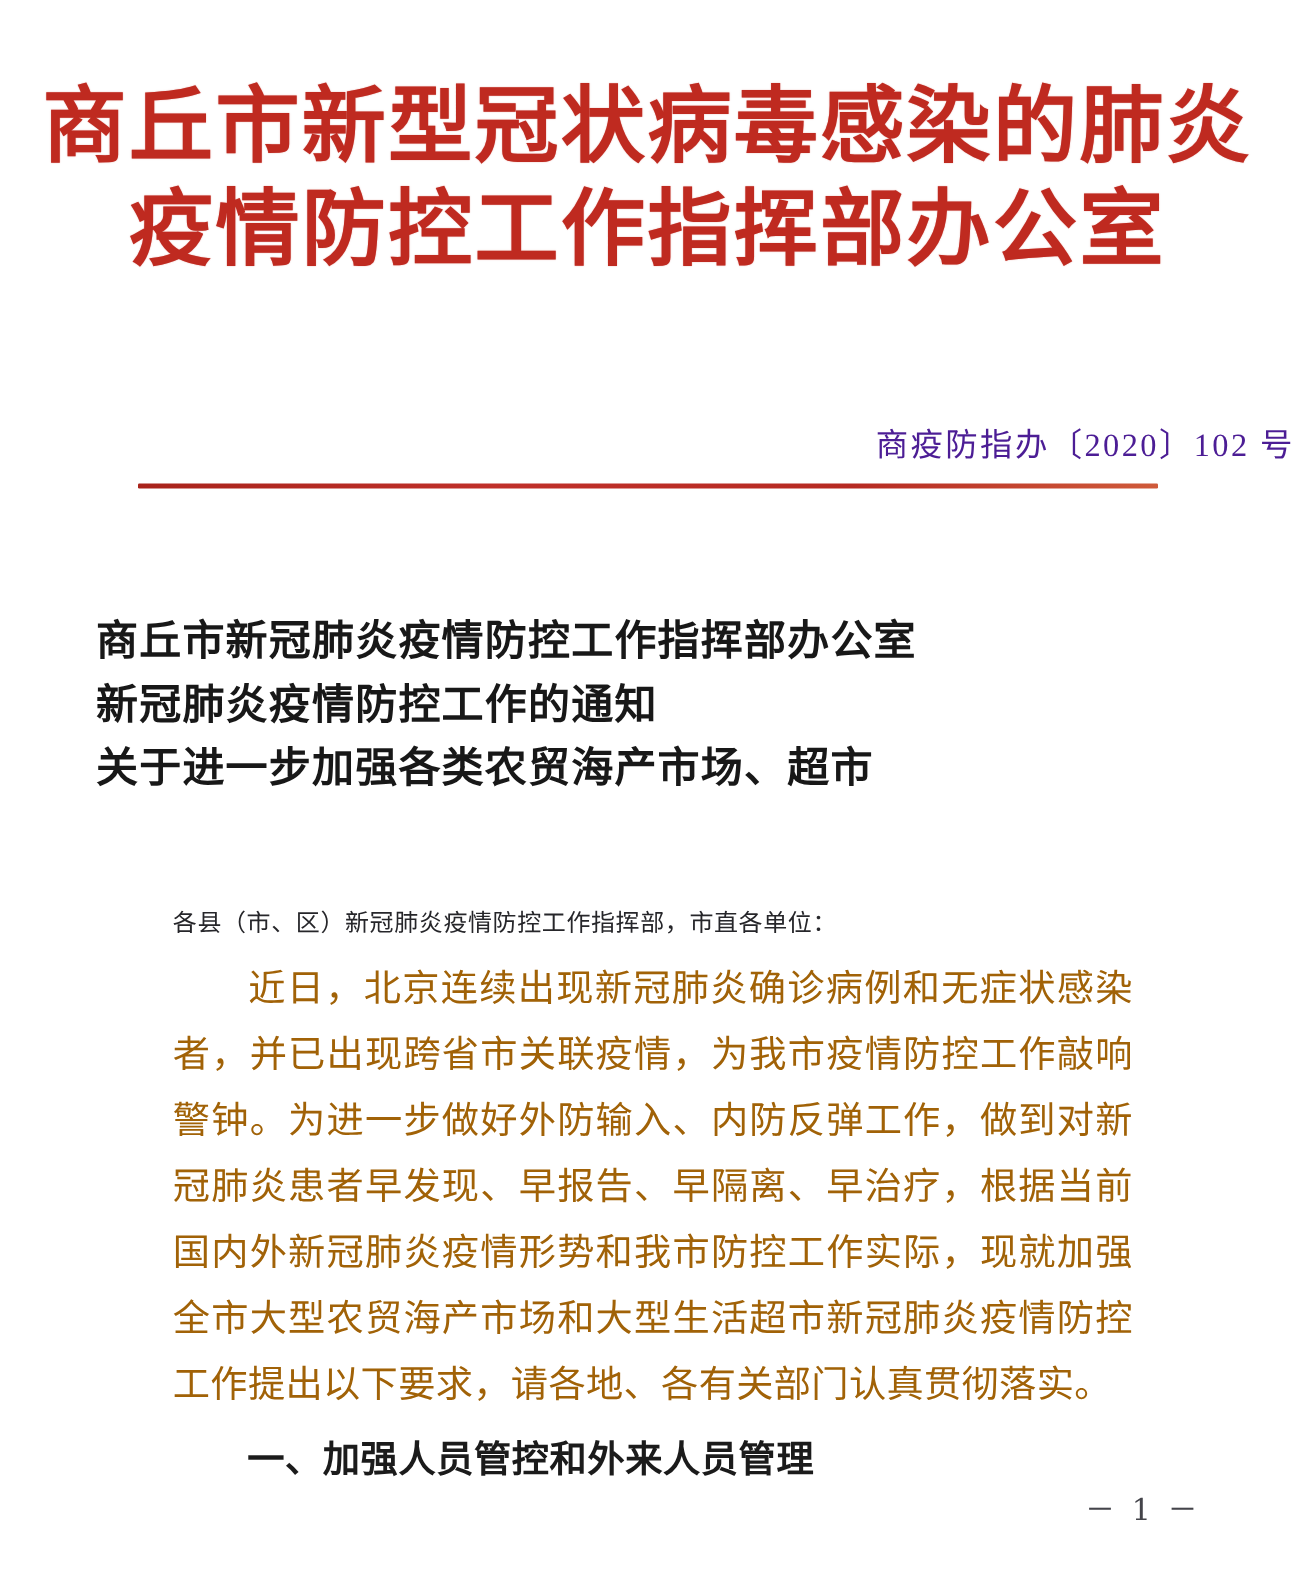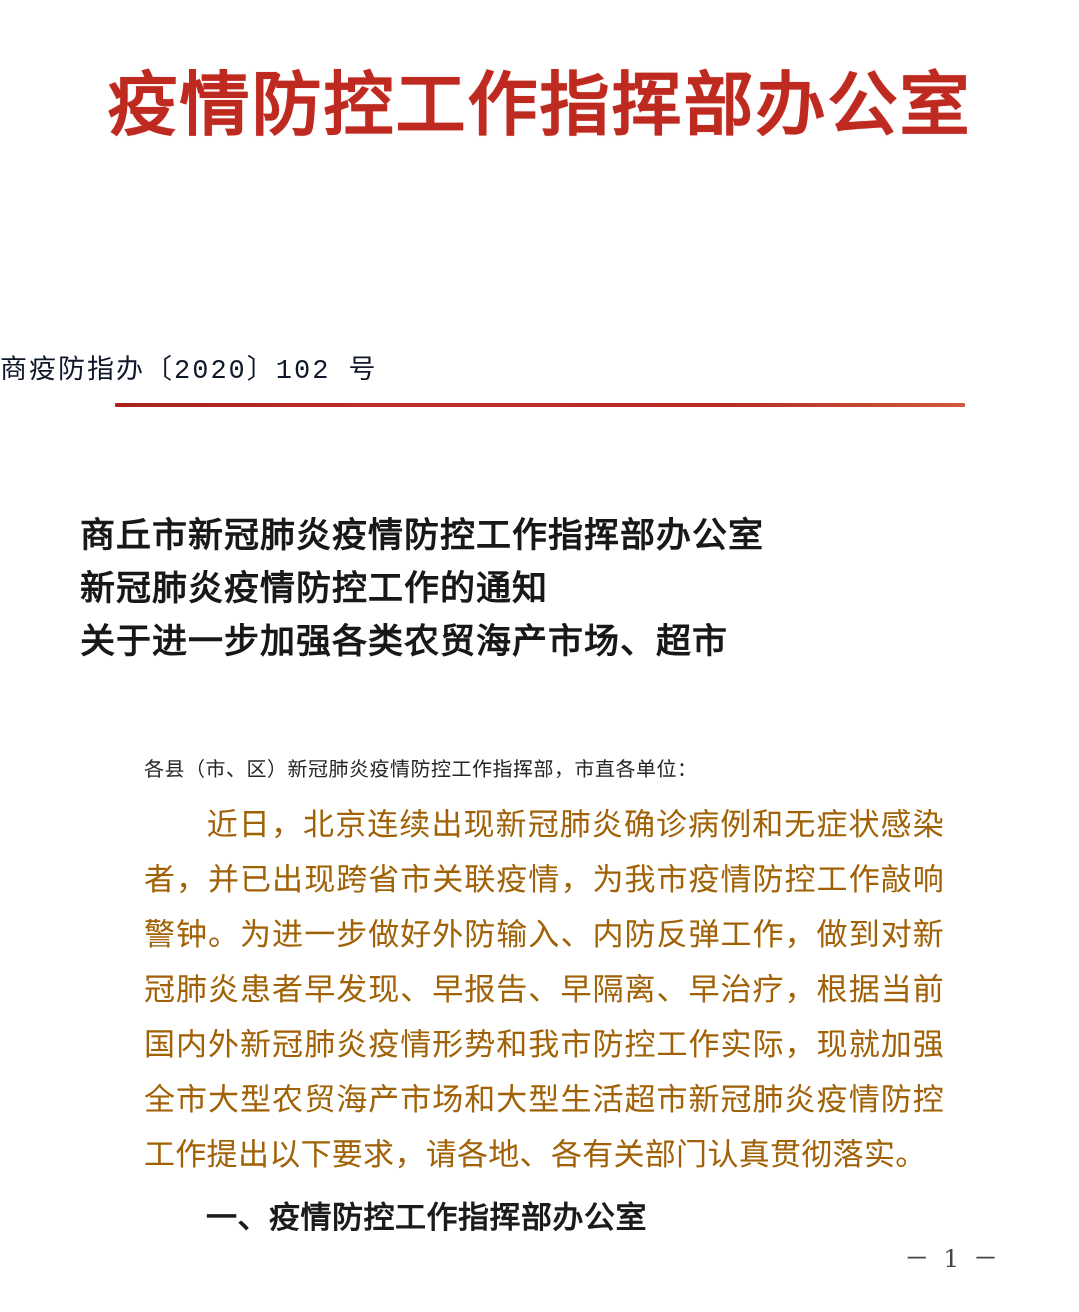--- a/index.html
+++ b/index.html
@@ -39,26 +39,26 @@
     white-space: nowrap;
     text-shadow: 0 0 1px rgba(191, 42, 32, 0.55);
   }
 
   
   .doc-number {
     position: absolute;
     left: 0;
     right: 0;
     top: 352px;
-    text-align: left;
-    font-family: Liberation Mono, monospace;
+    text-align: right;
+    font-family: Liberation Serif, serif;
     font-size: 27px;
     line-height: 38px;
     letter-spacing: 2px;
-    color: #0f172a;
+    color: #4c1d95;
   }
 
   
   .red-rule {
     position: absolute;
     left: 115px;
     top: 403px;
     width: 850px;
     height: 4px;
     background: linear-gradient(90deg, #a8231b 0%, #c0302a 35%, #b62a22 70%, #cf5a3a 100%);
@@ -139,36 +139,37 @@
     letter-spacing: 3px;
     color: #44444a;
   }
 </style>
 </head>
 <body>
 
 <div id="page">
 
   <div class="masthead">
+    <div class="masthead-line">商丘市新型冠状病毒感染的肺炎</div>
     <div class="masthead-line">疫情防控工作指挥部办公室</div>
   </div>
 
   <div class="doc-number">商疫防指办〔2020〕102 号</div>
 
   <div class="red-rule"></div>
 
   <div class="doc-title">
     <div class="doc-title-line">商丘市新冠肺炎疫情防控工作指挥部办公室</div>
     <div class="doc-title-line">新冠肺炎疫情防控工作的通知</div>
     <div class="doc-title-line">关于进一步加强各类农贸海产市场、超市</div>
   </div>
 
   <div class="body-block">
     <div class="addressee">各县（市、区）新冠肺炎疫情防控工作指挥部，市直各单位：</div>
 
     <p class="body-para"><span class="indent"></span><span>近日，北京连续出现新冠肺炎确诊病例和无症状感染者，并已出现跨省市关联疫情，为我市疫情防控工作敲响警钟。为进一步做好外防输入、内防反弹工作，做到对新冠肺炎患者早发现、早报告、早隔离、早治疗，根据当前国内外新冠肺炎疫情形势和我市防控工作实际，现就加强全市大型农贸海产市场和大型生活超市新冠肺炎疫情防控工作提出以下要求，请各地、各有关部门认真贯彻落实。</span></p>
 
-    <div class="section-heading">一、疫情防控工作指挥部办公室</div>
+    <div class="section-heading">一、加强人员管控和外来人员管理</div>
   </div>
 
   <div class="page-number">－ 1 －</div>
 
 </div>
 
 </body></html>

